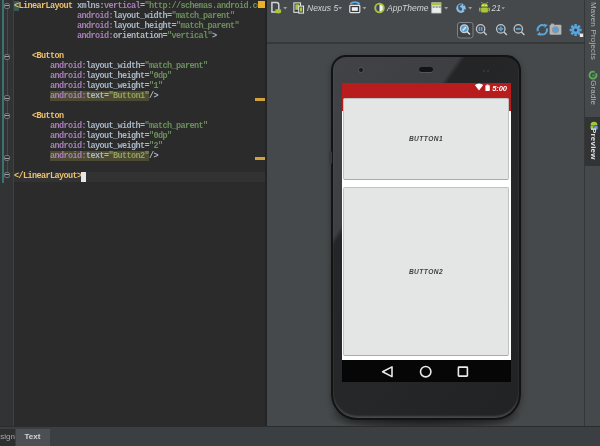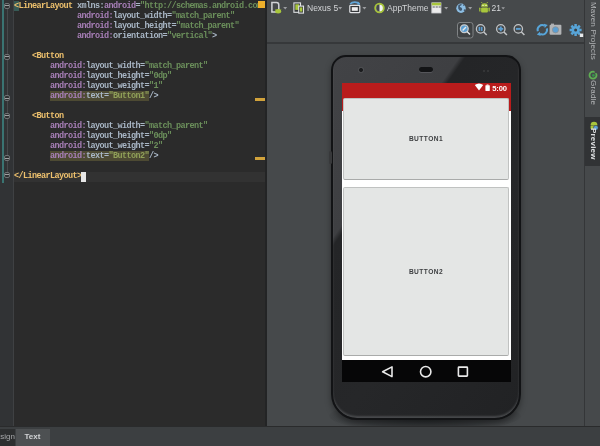--- a/index.html
+++ b/index.html
@@ -18,21 +18,21 @@
   .s{color:#6b8f5b;}  
   .n{color:#a9b7c6;}  
   .hl{background:#4d4a33;} .hl .s{color:#90a058;}
   .mb{background:#365a55;} 
   #caret{position:absolute;left:81px;top:172px;width:4.5px;height:10px;background:#e6e6e6;}
   .emark{position:absolute;left:255px;width:10px;height:2.5px;background:#d1a23b;}
   #esq{position:absolute;left:258px;top:1px;width:7.5px;height:7px;background:#edaf2b;}
   
   #vsep{position:absolute;left:265px;top:0;width:2px;height:426px;background:#232425;}
   
-  #preview{position:absolute;left:267px;top:0;width:317px;height:426px;background:#46494b;}
+  #preview{position:absolute;left:267px;top:0;width:317px;height:426px;background:#46494b;font-style:italic;}
   #tbsep{position:absolute;left:0;top:42px;width:317px;height:1.5px;background:#36383a;}
   
   #phoneShadow{position:absolute;left:62px;top:400px;width:192px;height:32px;border-radius:50%;background:radial-gradient(ellipse at center, rgba(8,10,12,0.6) 0%, rgba(18,20,22,0.3) 52%, rgba(70,73,75,0) 74%);}
   #phone{position:absolute;left:63.5px;top:54.5px;width:186px;height:361px;border:2px solid #121315;border-radius:15px 15px 26px 26px;background:linear-gradient(125deg,#424346 0%,#3e3f42 28.8%,#242527 30.2%,#262729 60%,#212224 100%);box-shadow:inset 0 -2px 2px rgba(125,127,130,0.4), 0 3px 6px rgba(0,0,0,0.35);}
   #earpiece{position:absolute;left:86px;top:10px;width:14px;height:5px;border-radius:2.5px;background:#131416;box-shadow:0 0.7px 0.6px rgba(120,120,125,0.55);}
   #fcam{position:absolute;left:25.5px;top:10.5px;width:5.5px;height:5.5px;border-radius:50%;background:#1a1b1d;border:0.8px solid #55575a;box-sizing:border-box;}
   #sens1{position:absolute;left:150px;top:13px;width:2.4px;height:2.4px;border-radius:50%;background:#3a3b3d;}
   #sens2{position:absolute;left:154.5px;top:13px;width:2.4px;height:2.4px;border-radius:50%;background:#3a3b3d;}
   #volbtn{position:absolute;left:-3.5px;top:94px;width:3px;height:13px;border-radius:2px;background:#37383a;}
   #screen{position:absolute;left:9px;top:26.5px;width:169.5px;height:299px;background:#fff;}
@@ -60,21 +60,21 @@
     <div id="gutter"></div>
     <div id="changebar"></div>
     <div id="foldline"></div>
     <div class="fold" style="top:2.5px"></div>
     <div class="fold" style="top:53.5px"></div>
     <div class="fold" style="top:95px"></div>
     <div class="fold" style="top:112.5px"></div>
     <div class="fold" style="top:155px"></div>
     <div class="fold" style="top:171.5px"></div>
     <div id="caretrow"></div>
-<pre class="code"><span class="t"><span class="mb">&lt;</span>LinearLayout</span> <span class="n">xmlns:</span><span class="a">android</span>=<span class="s">"http://schemas.android.com/apk/res/android"</span>
+<pre class="code"><span class="t"><span class="mb">&lt;</span>LinearLayout</span> <span class="n">xmlns:</span><span class="a">vertical</span>=<span class="s">"http://schemas.android.com/apk/res/android"</span>
               <span class="a">android:</span><span class="n">layout_width</span>=<span class="s">"match_parent"</span>
               <span class="a">android:</span><span class="n">layout_height</span>=<span class="s">"match_parent"</span>
               <span class="a">android:</span><span class="n">orientation</span>=<span class="s">"vertical"</span>&gt;
 
     <span class="t">&lt;Button</span>
         <span class="a">android:</span><span class="n">layout_width</span>=<span class="s">"match_parent"</span>
         <span class="a">android:</span><span class="n">layout_height</span>=<span class="s">"0dp"</span>
         <span class="a">android:</span><span class="n">layout_weight</span>=<span class="s">"1"</span>
         <span class="hl"><span class="a">android:</span><span class="n">text</span>=<span class="s">"Button1"</span></span>/&gt;
 

